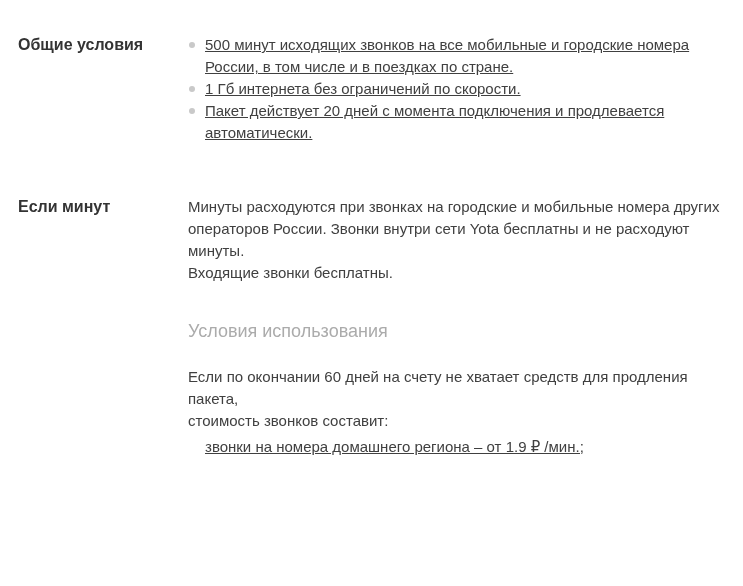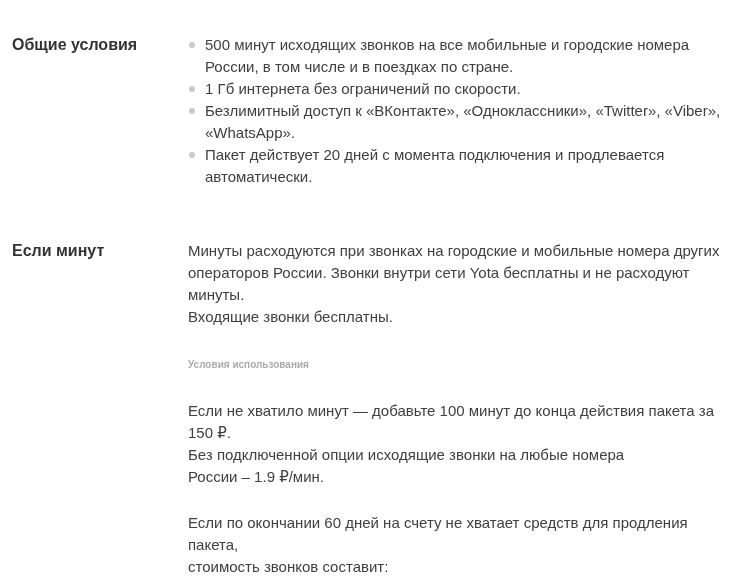--- a/index.html
+++ b/index.html
@@ -22,55 +22,56 @@
   .row {
     display: flex;
     align-items: flex-start;
   }
   .row + .row {
     margin-top: 52px;
   }
   .col-heading {
     flex: none;
     width: 188px;
-    padding-left: 12px;
+    padding-left: 18px;
     padding-right: 12px;
     font-size: 16px;
     font-weight: bold;
     line-height: 22px;
     color: #333333;
   }
   .col-body {
     flex: none;
     width: 548px;
     color: #404040;
   }
   .pre {
     white-space: pre-line;
   }
   ul.bullet-list {
     list-style: none;
+    text-decoration: underline;
   }
   ul.bullet-list > li {
     position: relative;
     padding-left: 17px;
   }
   .bullet-dot {
     position: absolute;
     left: 1px;
     top: 8px;
     width: 6px;
     height: 6px;
     border-radius: 50%;
     background: #c9c9c9;
   }
-  .intro        { margin-bottom: 26px; }
+  .intro        { margin-bottom: 36px; }
   .usage-heading{
-    font-size: 10px;
-    font-weight: bold;
+    font-size: 18px;
+    font-weight: normal;
     line-height: 22px;
     color: #ababab;
     margin-bottom: 24px;
   }
   .add-minutes  { margin-bottom: 24px; }
   .renewal-intro{ margin-bottom: 4px; }
 </style>
 </head>
 <body>
 
@@ -84,44 +85,36 @@
           <span class="bullet-dot"></span>
           <span class="pre">500 минут исходящих звонков на все мобильные и городские номера
 России, в том числе и в поездках по стране.</span>
         </li>
         <li>
           <span class="bullet-dot"></span>
           <span class="pre">1 Гб интернета без ограничений по скорости.</span>
         </li>
         <li>
           <span class="bullet-dot"></span>
-          <span class="pre">Безлимитный доступ к «ВКонтакте», «Одноклассники», «Twitter», «Viber»,
-«WhatsApp».</span>
-        </li>
-        <li>
-          <span class="bullet-dot"></span>
           <span class="pre">Пакет действует 20 дней с момента подключения и продлевается
 автоматически.</span>
         </li>
       </ul>
     </div>
   </section>
 
   <section class="row">
     <h2 class="col-heading">Если минут</h2>
     <div class="col-body">
       <p class="intro pre">Минуты расходуются при звонках на городские и мобильные номера других
 операторов России. Звонки внутри сети Yota бесплатны и не расходуют минуты.
 Входящие звонки бесплатны.</p>
 
       <h3 class="usage-heading">Условия использования</h3>
 
-      <p class="add-minutes pre">Если не хватило минут — добавьте 100 минут до конца действия пакета за 150 ₽.
-Без подключенной опции исходящие звонки на любые номера
-России – 1.9 ₽/мин.</p>
 
       <p class="renewal-intro pre">Если по окончании 60 дней на счету не хватает средств для продления пакета,
 стоимость звонков составит:</p>
 
       <ul class="bullet-list">
         <li>
           
           <span class="pre">звонки на номера домашнего региона – от 1.9 ₽ /мин.;</span>
         </li>
 

